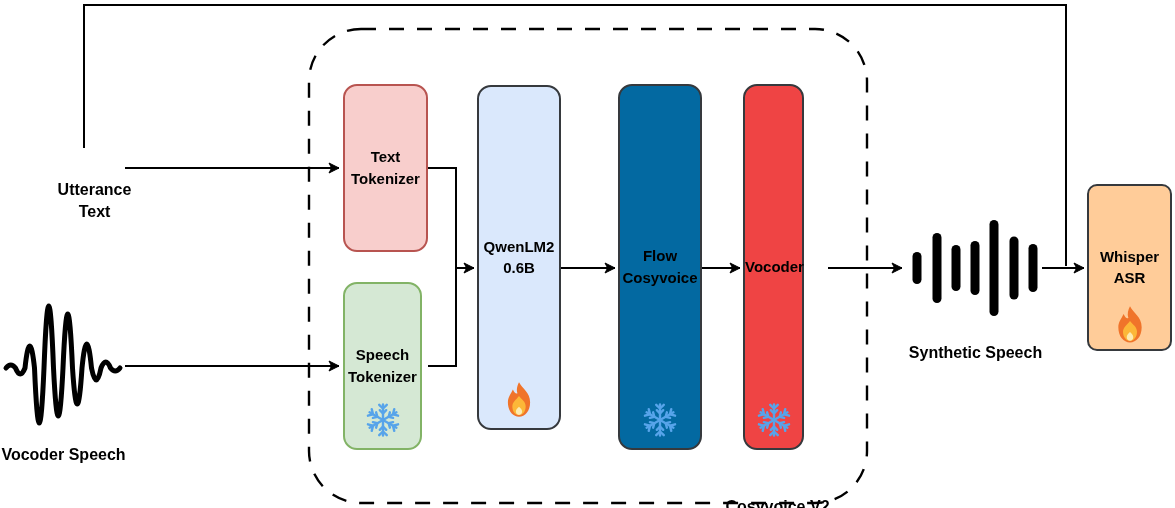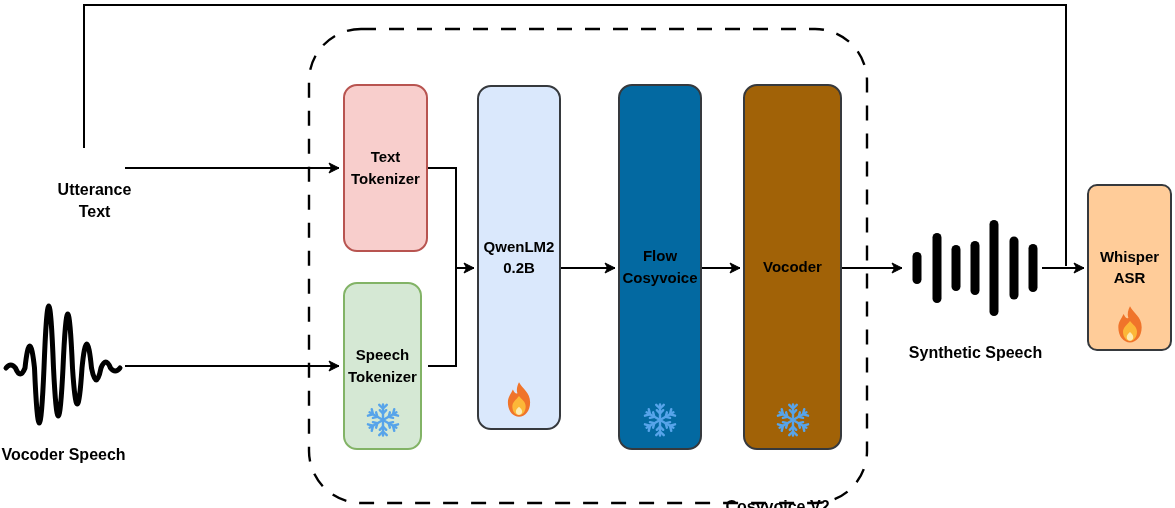--- a/index.html
+++ b/index.html
@@ -35,21 +35,21 @@
     position:absolute;
     text-align:center;
     font-size:16px;font-weight:700;color:#000;
     line-height:1.35;
   }
   
   #node-text-tokenizer  {left:343px;top:84px;width:85px;height:168px;background:#f8cecc;border-color:#b85450;}
   #node-speech-tokenizer{left:343px;top:282px;width:79px;height:168px;background:#d5e8d4;border-color:#82b366;}
   #node-qwen            {left:477px;top:85px;width:84px;height:345px;background:#dae8fc;}
   #node-flow            {left:618px;top:84px;width:84px;height:366px;background:#0369a1;}
-  #node-vocoder         {left:743px;top:84px;width:99px;height:366px;background:#a16207;}
+  #node-vocoder         {left:743px;top:84px;width:61px;height:366px;background:#ef4444;}
   #node-whisper         {left:1087px;top:184px;width:85px;height:167px;background:#ffcc99;border-radius:10px;}
   #node-whisper .node-icon{width:42px;height:42px;bottom:3px;}
   #node-qwen .node-icon{width:40px;height:40px;bottom:8px;}
   
   #label-utterance {left:42px; top:147px; width:105px;margin-top:32px;}
   #label-prompt    {left:0px;  top:444px; width:127px;}
   #label-synthetic {left:903px; top:342px; width:145px;}
   #label-cosyvoice {left:715px; top:496px; width:125px;text-align:center;}
   .hidden-defs{position:absolute;width:0;height:0;overflow:hidden;}
 </style>
@@ -148,21 +148,21 @@
       <div>Tokenizer</div>
     </div>
     <svg class="node-icon">
         <use href="#sym-snowflake"></use>
       </svg>
   </div>
 
   <div class="node" id="node-qwen">
     <div class="node-label">
       <div>QwenLM2</div>
-      <div>0.2B</div>
+      <div>0.6B</div>
     </div>
     <svg class="node-icon">
         <use href="#sym-flame"></use>
       </svg>
   </div>
 
   <div class="node" id="node-flow">
     <div class="node-label">
       <div>Flow</div>
       <div>Cosyvoice</div>

